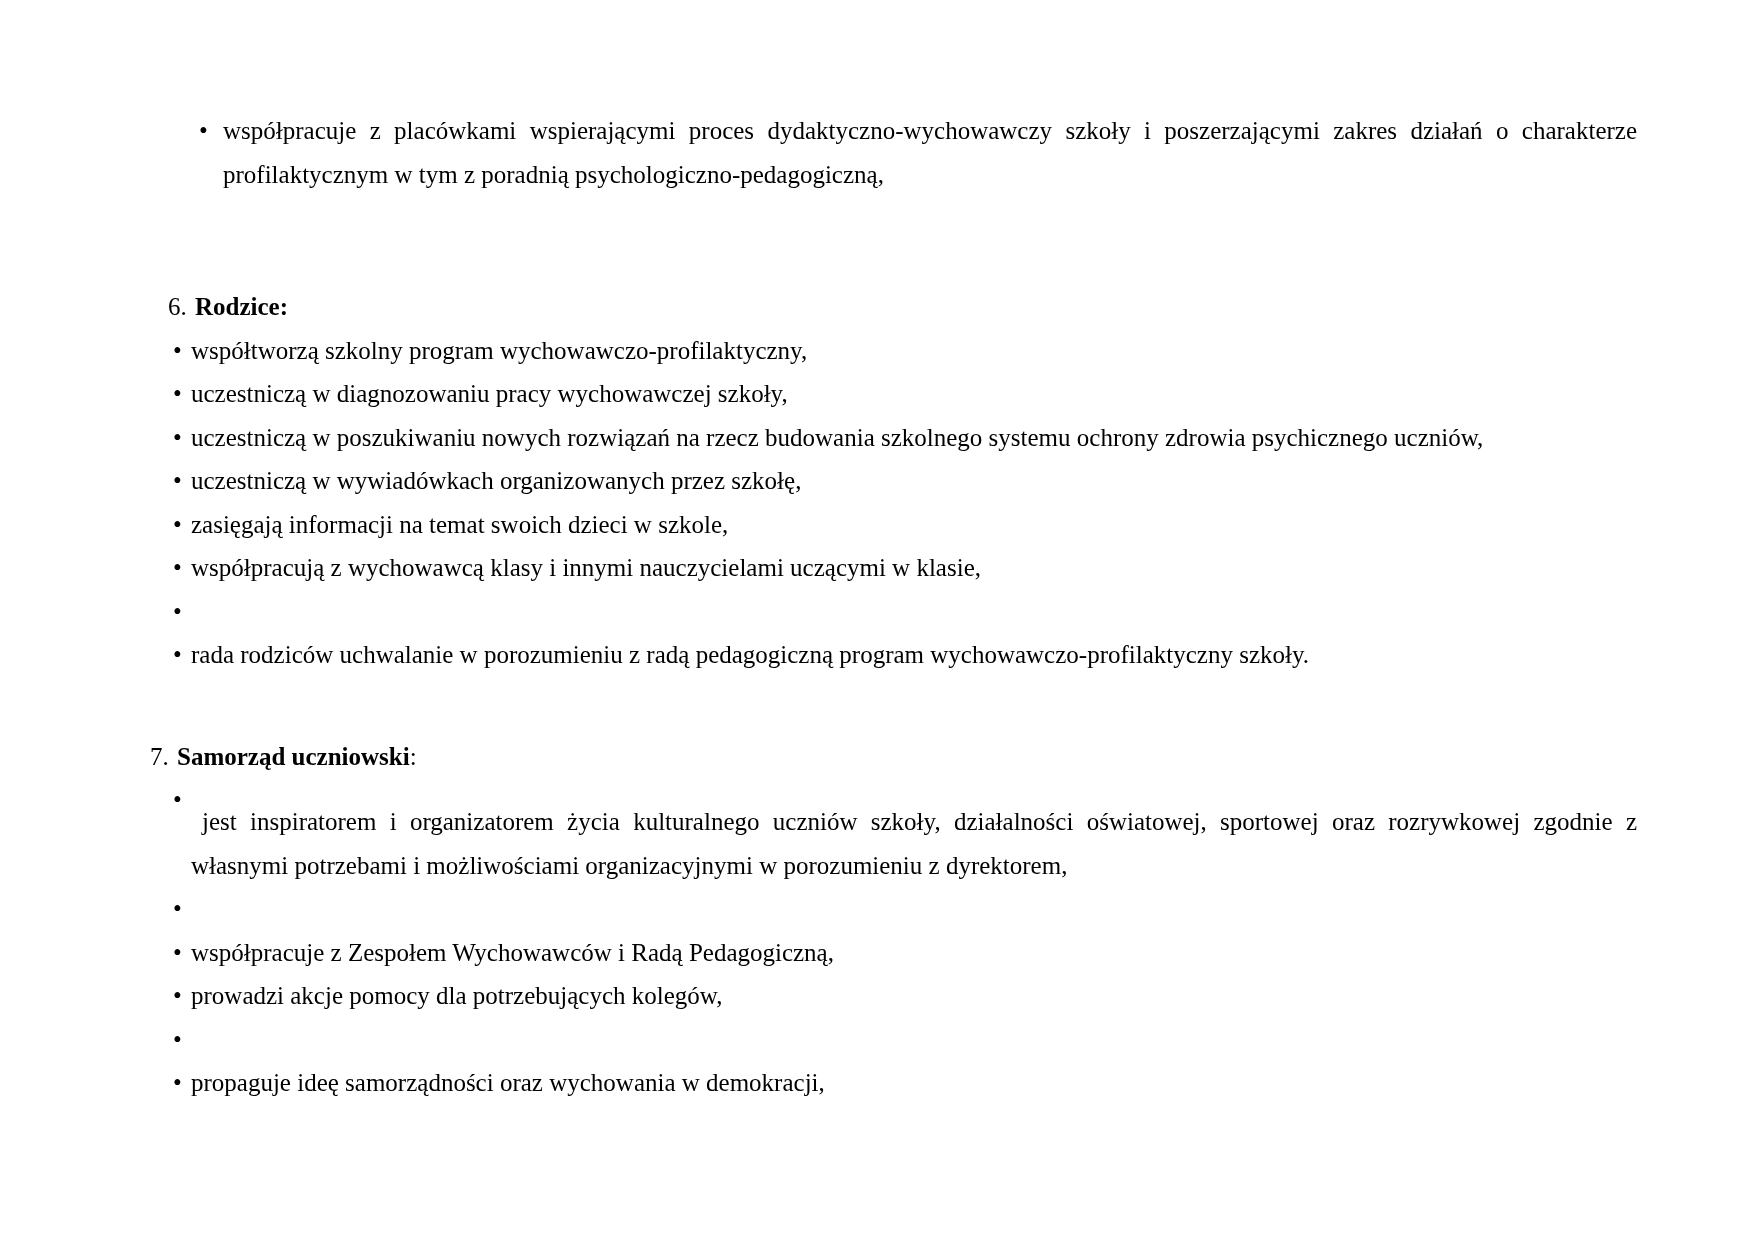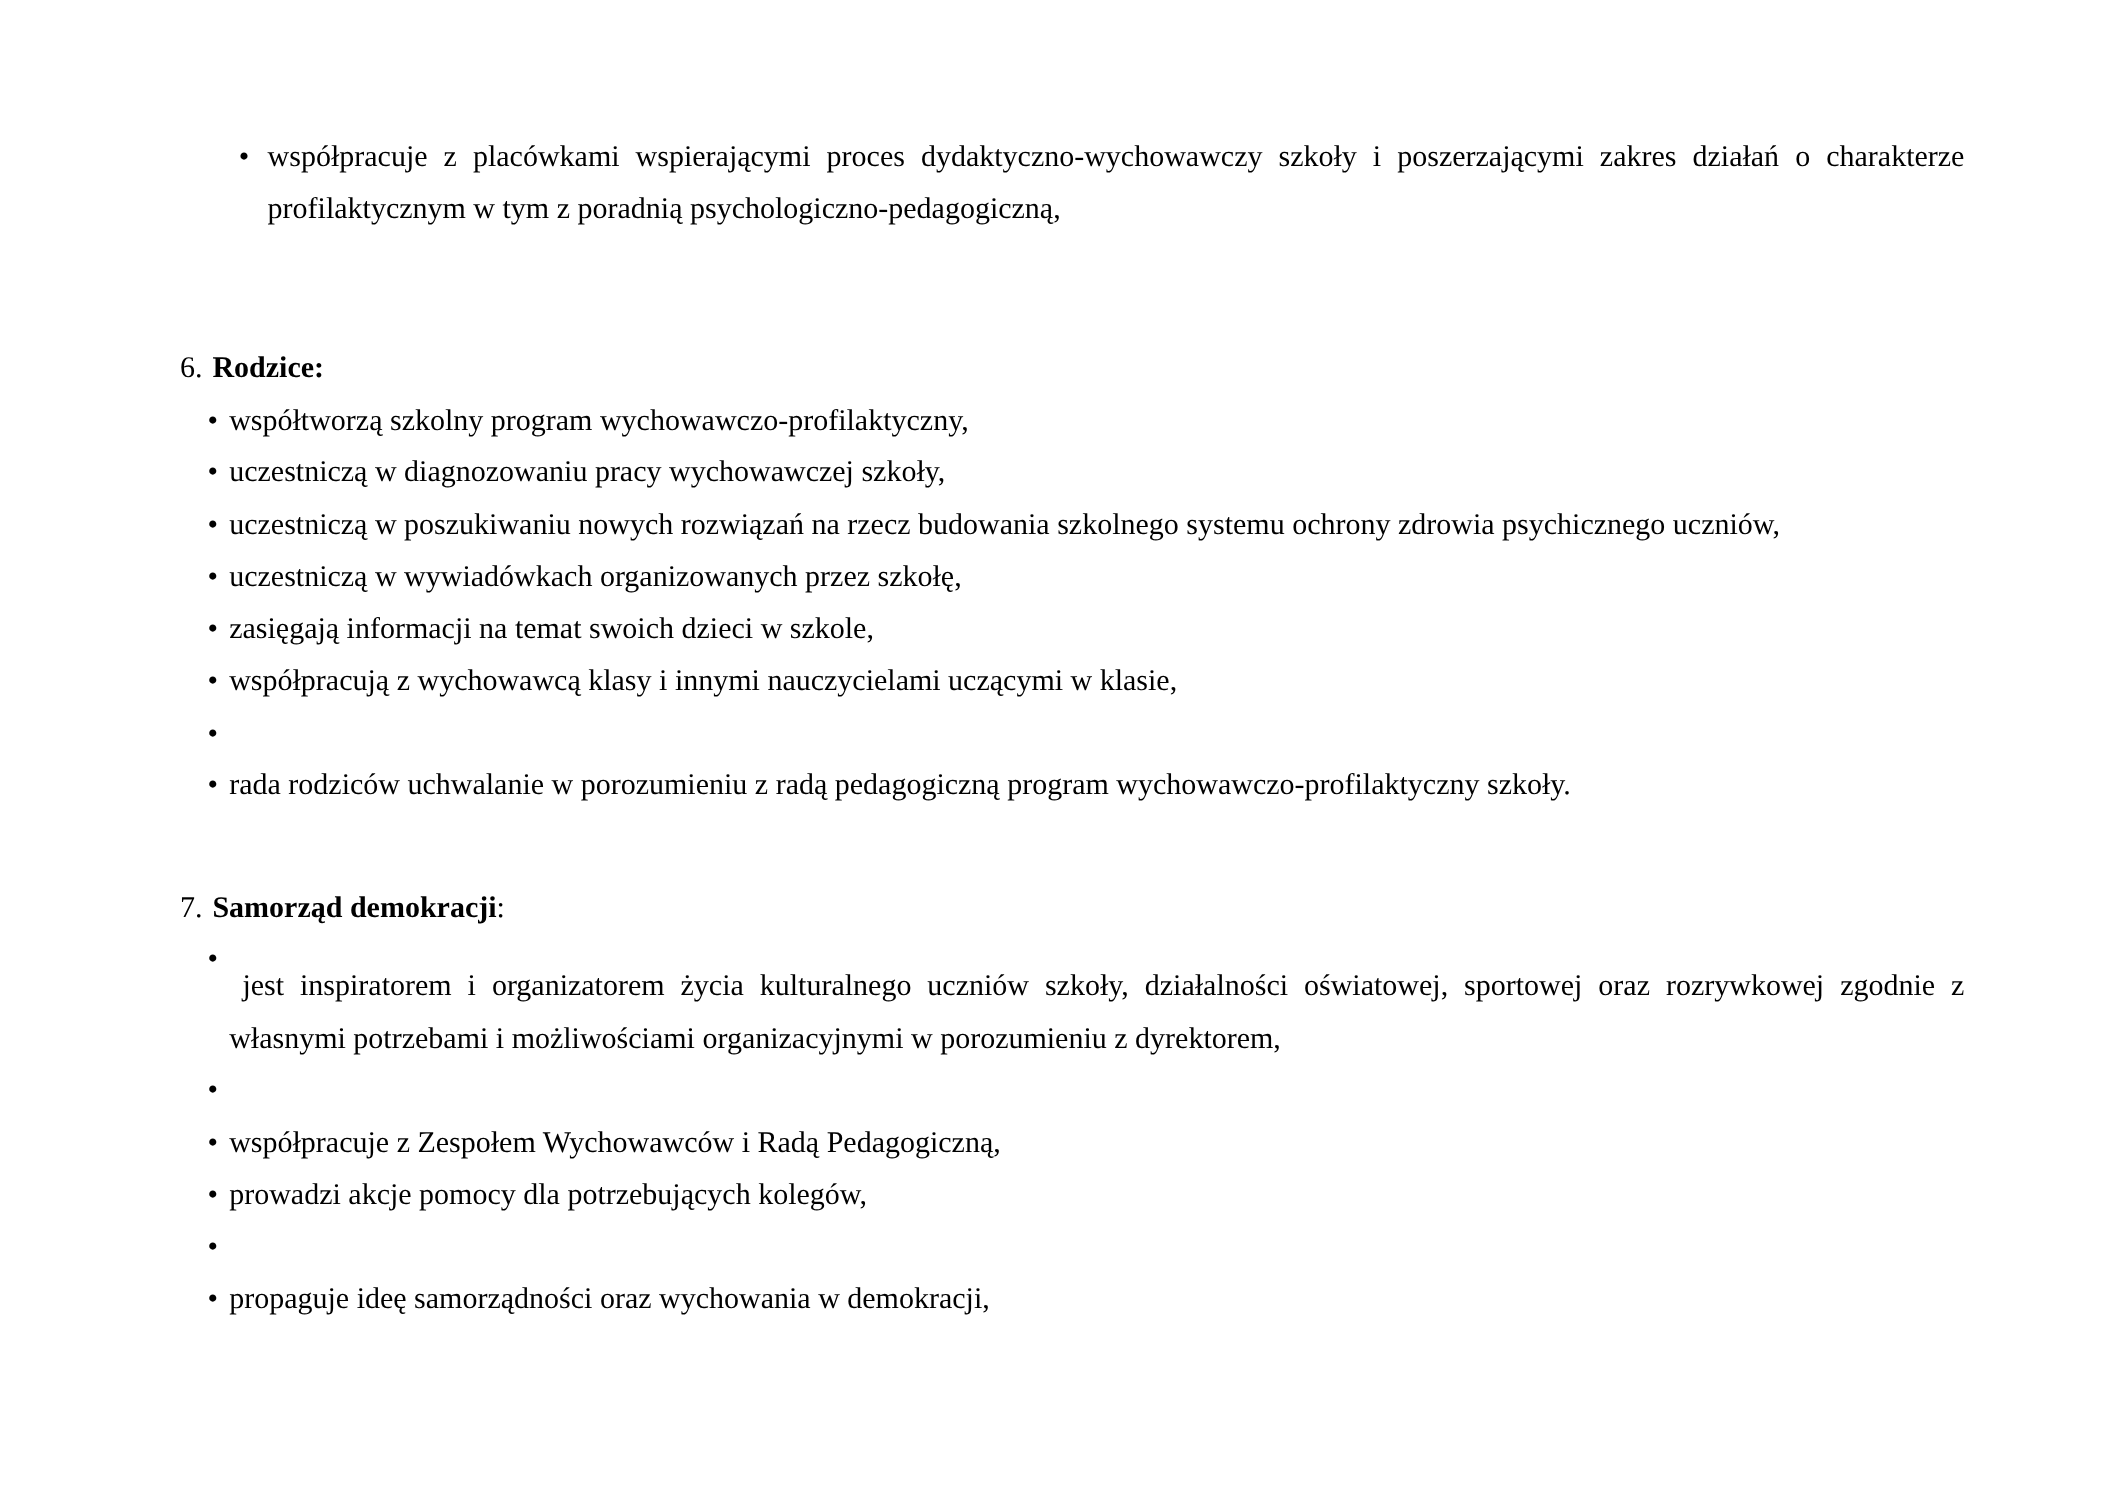--- a/index.html
+++ b/index.html
@@ -26,21 +26,21 @@
   .list .row{padding-left:173px;}
   .list .marker{width:18px;}
   .lead-text{flex:none;width:1446px;}
   
   .jline{text-align:justify;text-align-last:justify;}
   .lead-line1{text-indent:11px;margin-top:22px;}
   
   .heading{padding-left:150px;font-weight:bold;}
   .heading .num{font-weight:normal;display:inline-block;width:27px;}
   .heading .suffix{font-weight:normal;}
-  .h6{margin-top:89px;}
+  .h6{margin-top:89px;margin-left:18px;}
   .h7{margin-top:58px;}
 </style>
 </head>
 <body>
 
 <div class="page">
 
   <div class="row intro-row">
     <span class="marker intro-marker">•</span>
     <div class="intro-text">
@@ -81,21 +81,21 @@
     <div class="row">
       <span class="marker">•</span>
     </div>
     <div class="row">
       <span class="marker">•</span>
       <div class="text">rada rodziców uchwalanie w porozumieniu z radą pedagogiczną program wychowawczo-profilaktyczny szkoły.</div>
     </div>
   </div>
 
   <div class="heading h7">
-    <span class="num">7.</span><span class="title">Samorząd demokracji</span><span class="suffix">:</span>
+    <span class="num">7.</span><span class="title">Samorząd uczniowski</span><span class="suffix">:</span>
   </div>
 
   <div class="list">
     <div class="row">
       <span class="marker">•</span>
       <div class="lead-text">
         <div class="jline lead-line1">jest inspiratorem i organizatorem życia kulturalnego uczniów szkoły, działalności oświatowej, sportowej oraz rozrywkowej zgodnie z</div>
         <div>własnymi potrzebami i możliwościami organizacyjnymi w porozumieniu z dyrektorem,</div>
       </div>
     </div>

